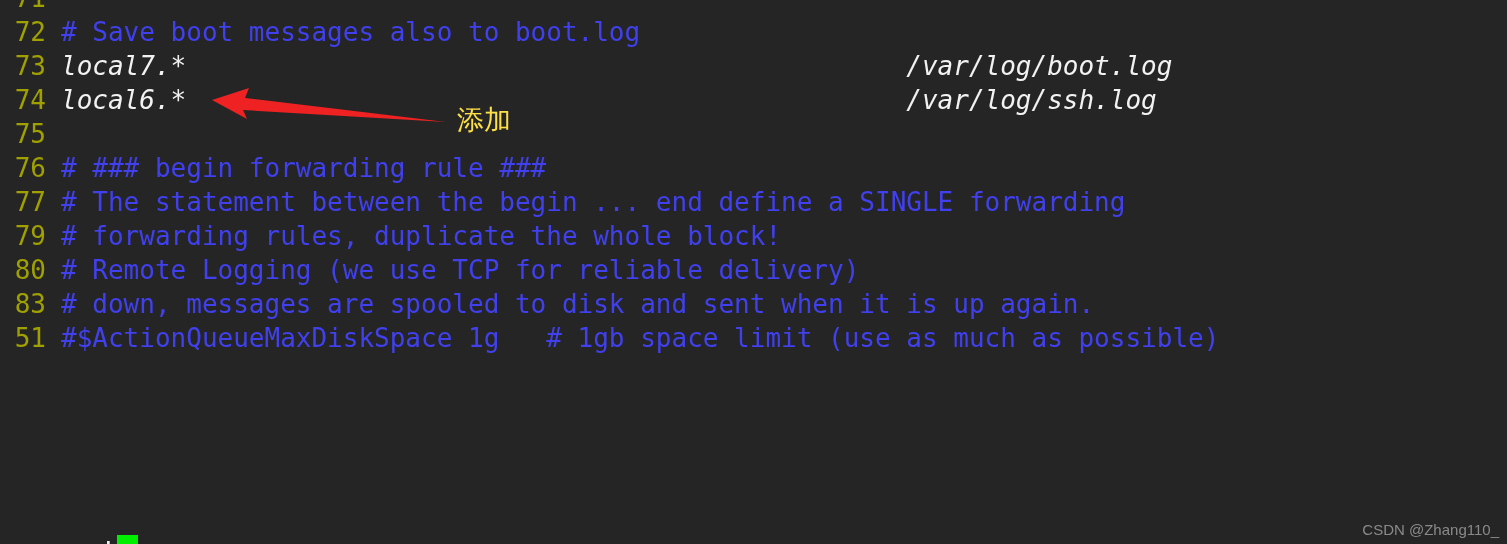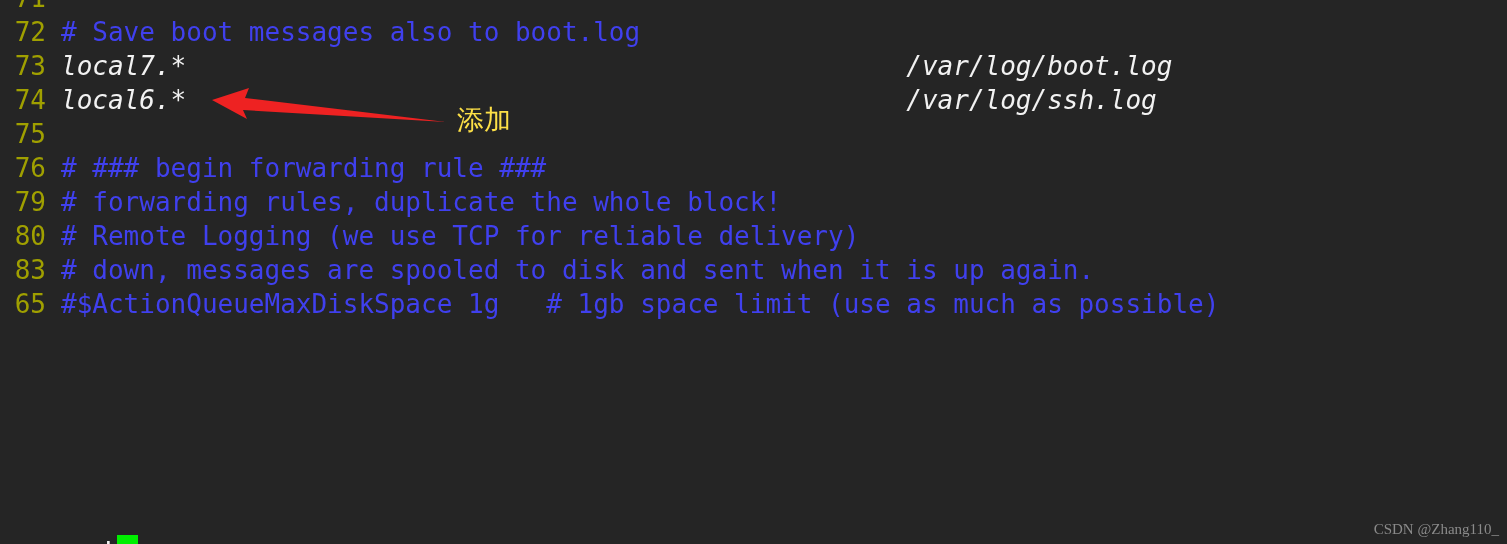--- a/index.html
+++ b/index.html
@@ -108,41 +108,42 @@
     line-height: 30px;
     white-space: pre;
   }
 
   
   #watermark {
     position: absolute;
     right: 8px;
     bottom: 6px;
     color: #8a8a8a;
-    font-family: Liberation Serif, serif;
+    font-family: Liberation Sans, sans-serif;
     font-size: 15px;
     white-space: pre;
   }
 </style>
 </head>
 <body>
 
 <div id="terminal">
 
   <div id="buffer">
       <div class="code-line"><span class="lineno">71</span><span class="linetext t-plain"></span></div>
       <div class="code-line"><span class="lineno">72</span><span class="linetext t-comment"># Save boot messages also to boot.log</span></div>
       <div class="code-line"><span class="lineno">73</span><span class="linetext t-plain">local7.*                                              /var/log/boot.log</span></div>
       <div class="code-line"><span class="lineno">74</span><span class="linetext t-plain">local6.*                                              /var/log/ssh.log</span></div>
       <div class="code-line"><span class="lineno">75</span><span class="linetext t-plain"></span></div>
       <div class="code-line"><span class="lineno">76</span><span class="linetext t-comment"># ### begin forwarding rule ###</span></div>
+      <div class="code-line"><span class="lineno">77</span><span class="linetext t-comment"># The statement between the begin ... end define a SINGLE forwarding</span></div>
       <div class="code-line"><span class="lineno">79</span><span class="linetext t-comment"># forwarding rules, duplicate the whole block!</span></div>
       <div class="code-line"><span class="lineno">80</span><span class="linetext t-comment"># Remote Logging (we use TCP for reliable delivery)</span></div>
       <div class="code-line"><span class="lineno">83</span><span class="linetext t-comment"># down, messages are spooled to disk and sent when it is up again.</span></div>
-      <div class="code-line"><span class="lineno">65</span><span class="linetext t-comment">#$ActionQueueMaxDiskSpace 1g   # 1gb space limit (use as much as possible)</span></div>
+      <div class="code-line"><span class="lineno">51</span><span class="linetext t-comment">#$ActionQueueMaxDiskSpace 1g   # 1gb space limit (use as much as possible)</span></div>
     </div>
 
   <div id="statusline">
     <span id="cmdtext">:wq!</span><span id="block-cursor"></span>
   </div>
 
   <div id="annotation">
     <svg width="1507" height="544" viewBox="0 0 1507 544" style="position:absolute;left:0;top:0;">
       <polygon points="212,100 249,88 245,98 446,122 243,110 247,119" fill="#ee2222"></polygon>
     </svg>

